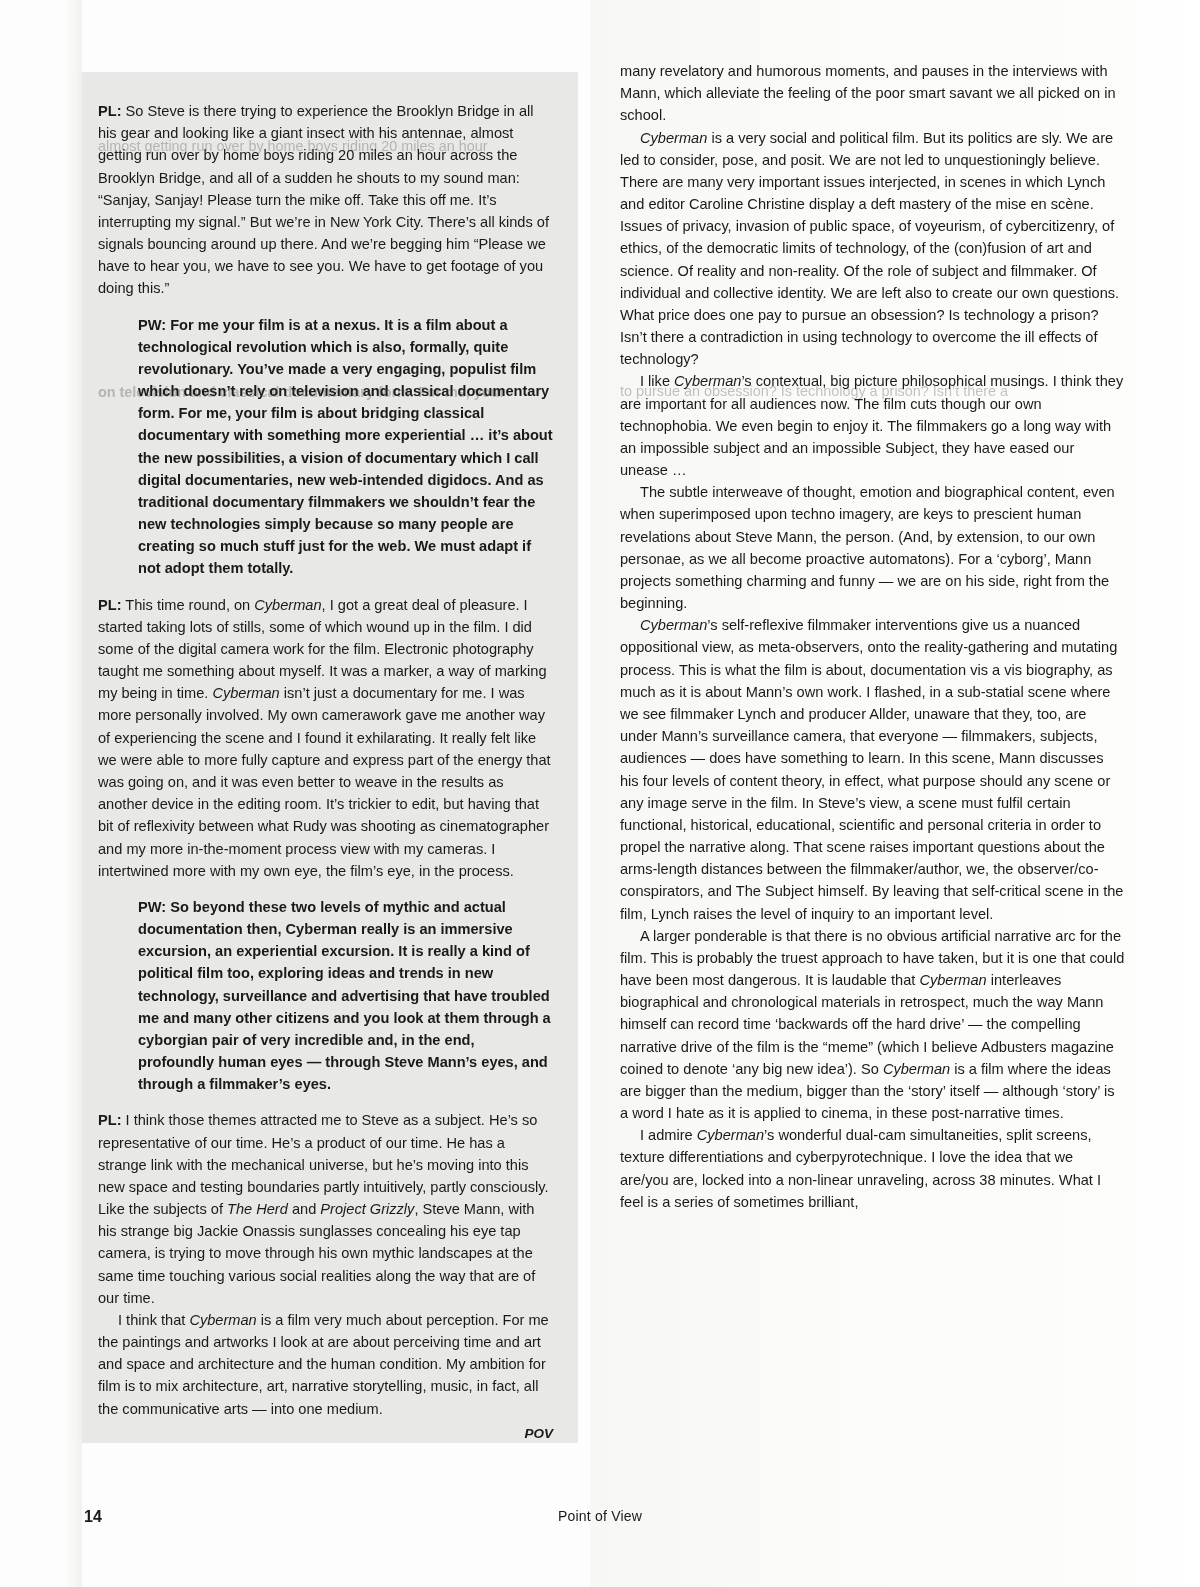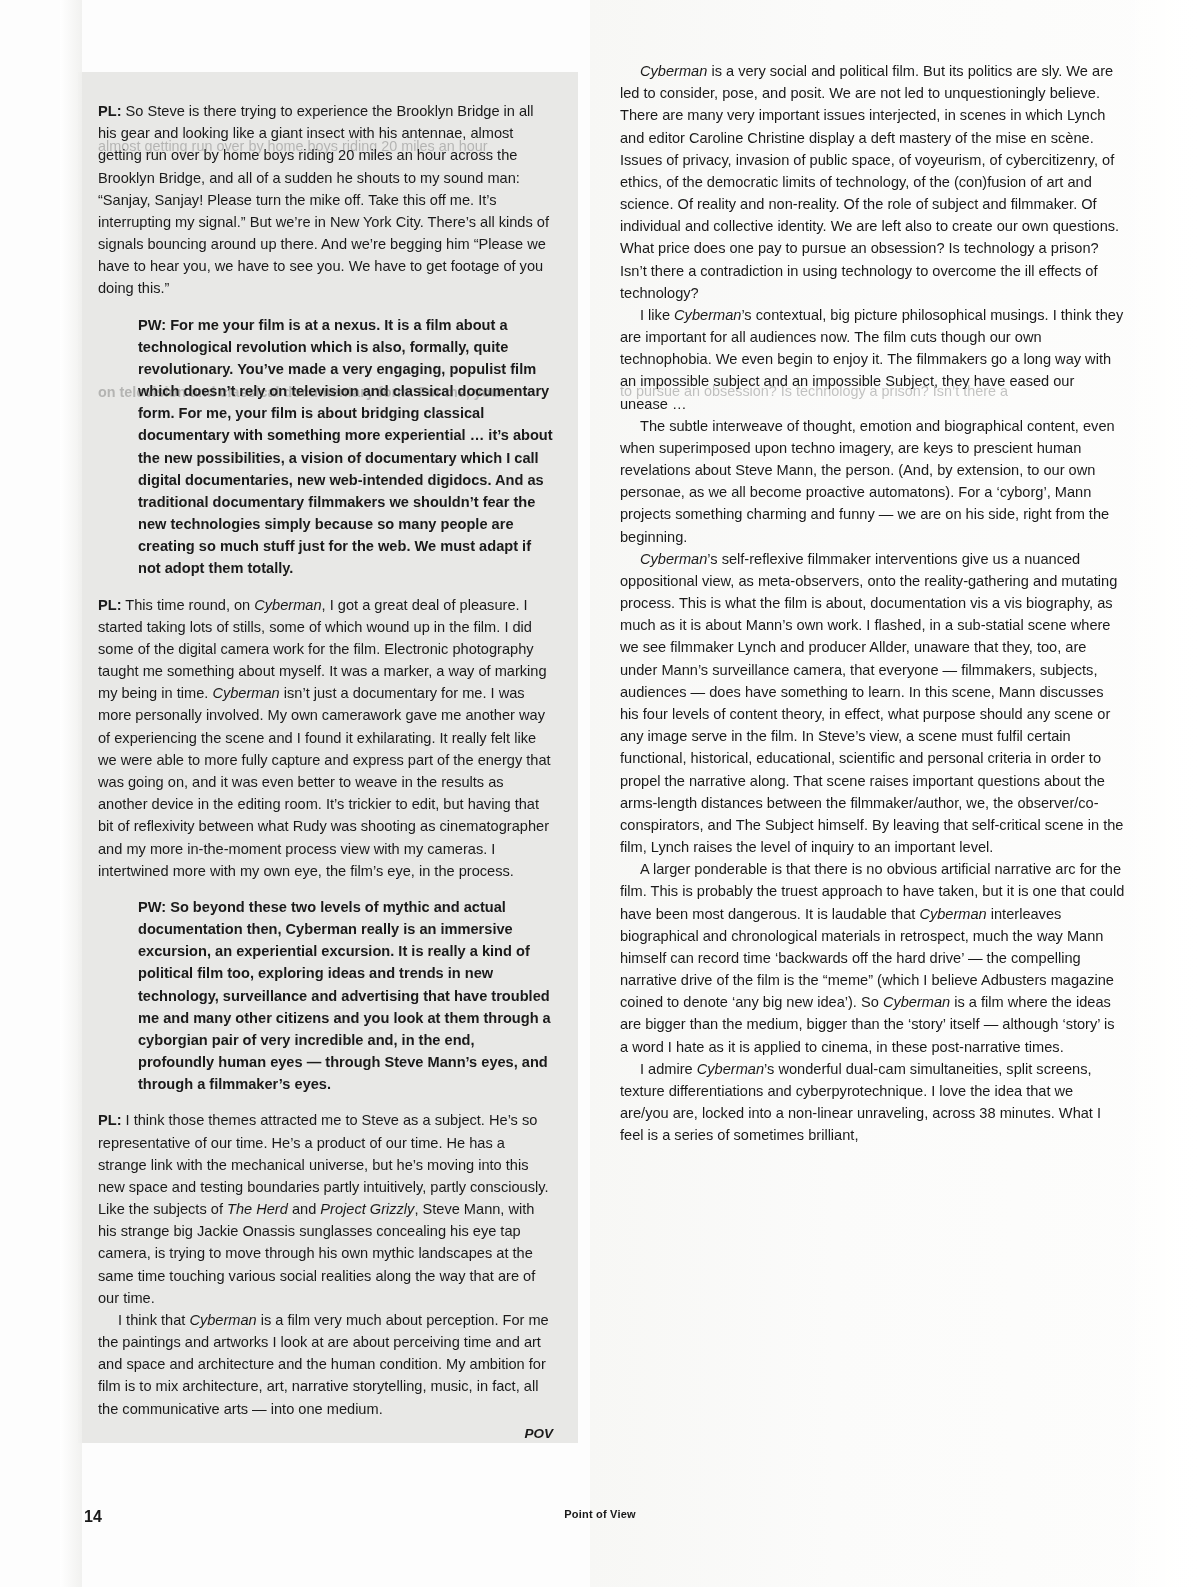--- a/index.html
+++ b/index.html
@@ -103,22 +103,22 @@
     top: 0;
     font-size: 16px;
     font-weight: bold;
   }
   .footer-title {
     position: absolute;
     left: 0;
     top: 0;
     width: 1200px;
     text-align: center;
-    font-size: 11px;
-    font-weight: bold;
+    font-size: 14px;
+    font-weight: normal;
     letter-spacing: 0.2px;
   }
 
   
   .ghost {
     position: absolute;
     font-size: 14.4px;
     line-height: 1.5;
     color: rgba(60,60,60,0.30);
     white-space: nowrap;
@@ -167,20 +167,21 @@
 
     <p class="tight"><span class="speaker">PL:</span><span> I think those themes attracted me to Steve as a subject. He’s so representative of our time. He’s a product of our time. He has a strange link with the mechanical universe, but he’s moving into this new space and testing boundaries partly intuitively, partly consciously. Like the subjects of </span><em>The Herd</em><span> and </span><em>Project Grizzly</em><span>, Steve Mann, with his strange big Jackie Onassis sunglasses concealing his eye tap camera, is trying to move through his own mythic landscapes at the same time touching various social realities along the way that are of our time.</span></p>
 
     <p class="indent"><span>I think that </span><em>Cyberman</em><span> is a film very much about perception. For me the paintings and artworks I look at are about perceiving time and art and space and architecture and the human condition. My ambition for film is to mix architecture, art, narrative storytelling, music, in fact, all the communicative arts — into one medium.</span></p>
 
     <div class="pov-mark">POV</div>
   </div>
 
   <div class="column col-right">
 
+    <p class="tight"><span>many revelatory and humorous moments, and pauses in the interviews with Mann, which alleviate the feeling of the poor smart savant we all picked on in school.</span></p>
 
     <p class="indent"><em>Cyberman</em><span> is a very social and political film. But its politics are sly. We are led to consider, pose, and posit. We are not led to unquestioningly believe. There are many very important issues interjected, in scenes in which Lynch and editor Caroline Christine display a deft mastery of the mise en scène. Issues of privacy, invasion of public space, of voyeurism, of cybercitizenry, of ethics, of the democratic limits of technology, of the (con)fusion of art and science. Of reality and non-reality. Of the role of subject and filmmaker. Of individual and collective identity. We are left also to create our own questions. What price does one pay to pursue an obsession? Is technology a prison? Isn’t there a contradiction in using technology to overcome the ill effects of technology?</span></p>
 
     <p class="indent"><span>I like </span><em>Cyberman</em><span>’s contextual, big picture philosophical musings. I think they are important for all audiences now. The film cuts though our own technophobia. We even begin to enjoy it. The filmmakers go a long way with an impossible subject and an impossible Subject, they have eased our unease …</span></p>
 
     <p class="indent"><span>The subtle interweave of thought, emotion and biographical content, even when superimposed upon techno imagery, are keys to prescient human revelations about Steve Mann, the person. (And, by extension, to our own personae, as we all become proactive automatons). For a ‘cyborg’, Mann projects something charming and funny — we are on his side, right from the beginning.</span></p>
 
     <p class="indent"><em>Cyberman</em><span>’s self-reflexive filmmaker interventions give us a nuanced oppositional view, as meta-observers, onto the reality-gathering and mutating process. This is what the film is about, documentation vis a vis biography, as much as it is about Mann’s own work. I flashed, in a sub-statial scene where we see filmmaker Lynch and producer Allder, unaware that they, too, are under Mann’s surveillance camera, that everyone — filmmakers, subjects, audiences — does have something to learn. In this scene, Mann discusses his four levels of content theory, in effect, what purpose should any scene or any image serve in the film. In Steve’s view, a scene must fulfil certain functional, historical, educational, scientific and personal criteria in order to propel the narrative along. That scene raises important questions about the arms-length distances between the filmmaker/author, we, the observer/co-conspirators, and The Subject himself. By leaving that self-critical scene in the film, Lynch raises the level of inquiry to an important level.</span></p>
 
     <p class="indent"><span>A larger ponderable is that there is no obvious artificial narrative arc for the film. This is probably the truest approach to have taken, but it is one that could have been most dangerous. It is laudable that </span><em>Cyberman</em><span> interleaves biographical and chronological materials in retrospect, much the way Mann himself can record time ‘backwards off the hard drive’ — the compelling narrative drive of the film is the “meme” (which I believe Adbusters magazine coined to denote ‘any big new idea’). So </span><em>Cyberman</em><span> is a film where the ideas are bigger than the medium, bigger than the ‘story’ itself — although ‘story’ is a word I hate as it is applied to cinema, in these post-narrative times.</span></p>

